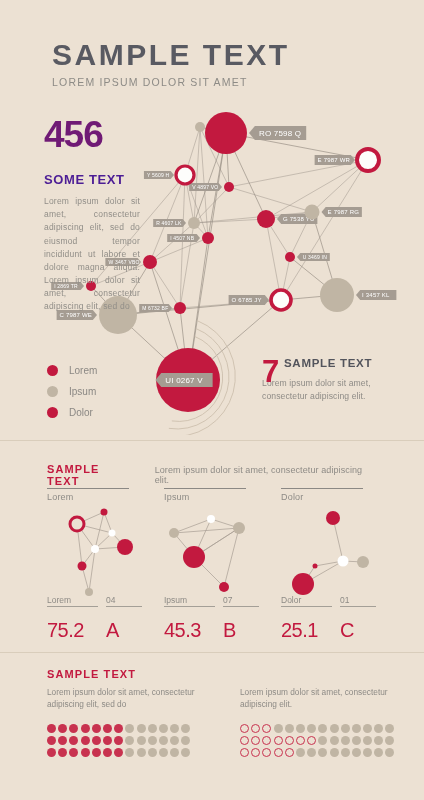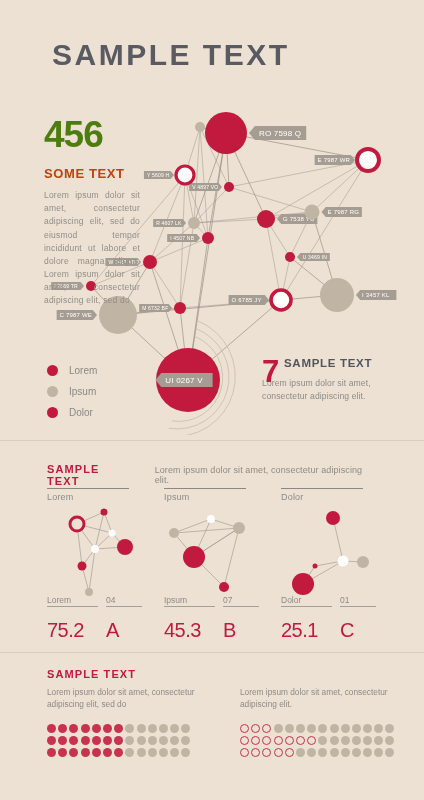--- a/index.html
+++ b/index.html
@@ -19,24 +19,24 @@
     margin:0;font-size:30px;letter-spacing:2.5px;font-weight:bold;
     color:#595a62;line-height:1;
   }
   .header .sub{
     margin-top:6px;font-size:10.5px;letter-spacing:1.2px;color:#8d8b86;
   }
 
   
   .intro{position:absolute;left:44px;top:118px;width:96px;}
   .intro .big{
-    font-size:37px;font-weight:bold;color:#4d7c0f;line-height:.92;letter-spacing:-1px;
+    font-size:37px;font-weight:bold;color:#701a75;line-height:.92;letter-spacing:-1px;
   }
   .intro .some{
-    font-size:13px;font-weight:bold;color:#c2410c;letter-spacing:.6px;margin-top:14px;
+    font-size:13px;font-weight:bold;color:#4c1d95;letter-spacing:.6px;margin-top:20px;
   }
   .intro p{
     margin:8px 0 0 0;font-size:8.5px;line-height:1.55;color:#918e88;
     text-align:justify;letter-spacing:.2px;
   }
 
   
   .net{position:absolute;left:0;top:105px;}
 
   .nlabel{
@@ -98,20 +98,21 @@
   .cell.grey{background:#c0b5a4;}
   .cell.ring{background:transparent;border:1.6px solid #c8324f;}
 </style>
 </head>
 <body>
 
 <div class="page">
 
   <div class="header">
     <h1>SAMPLE  TEXT</h1>
+    <div class="sub">LOREM IPSUM DOLOR SIT AMET</div>
   </div>
 
   <svg class="net" width="424" height="330">
     <g id="net-edges">
         <line x1="200" y1="22" x2="226" y2="28" stroke="#968d83" stroke-width="0.9" stroke-opacity="0.75"></line>
         <line x1="200" y1="22" x2="185" y2="70" stroke="#968d83" stroke-width="0.6" stroke-opacity="0.75"></line>
         <line x1="200" y1="22" x2="194" y2="118" stroke="#968d83" stroke-width="0.6" stroke-opacity="0.75"></line>
         <line x1="200" y1="22" x2="208" y2="133" stroke="#968d83" stroke-width="0.6" stroke-opacity="0.75"></line>
         <line x1="200" y1="22" x2="229" y2="82" stroke="#968d83" stroke-width="0.6" stroke-opacity="0.75"></line>
         <line x1="226" y1="28" x2="368" y2="55" stroke="#968d83" stroke-width="0.9" stroke-opacity="0.75"></line>

